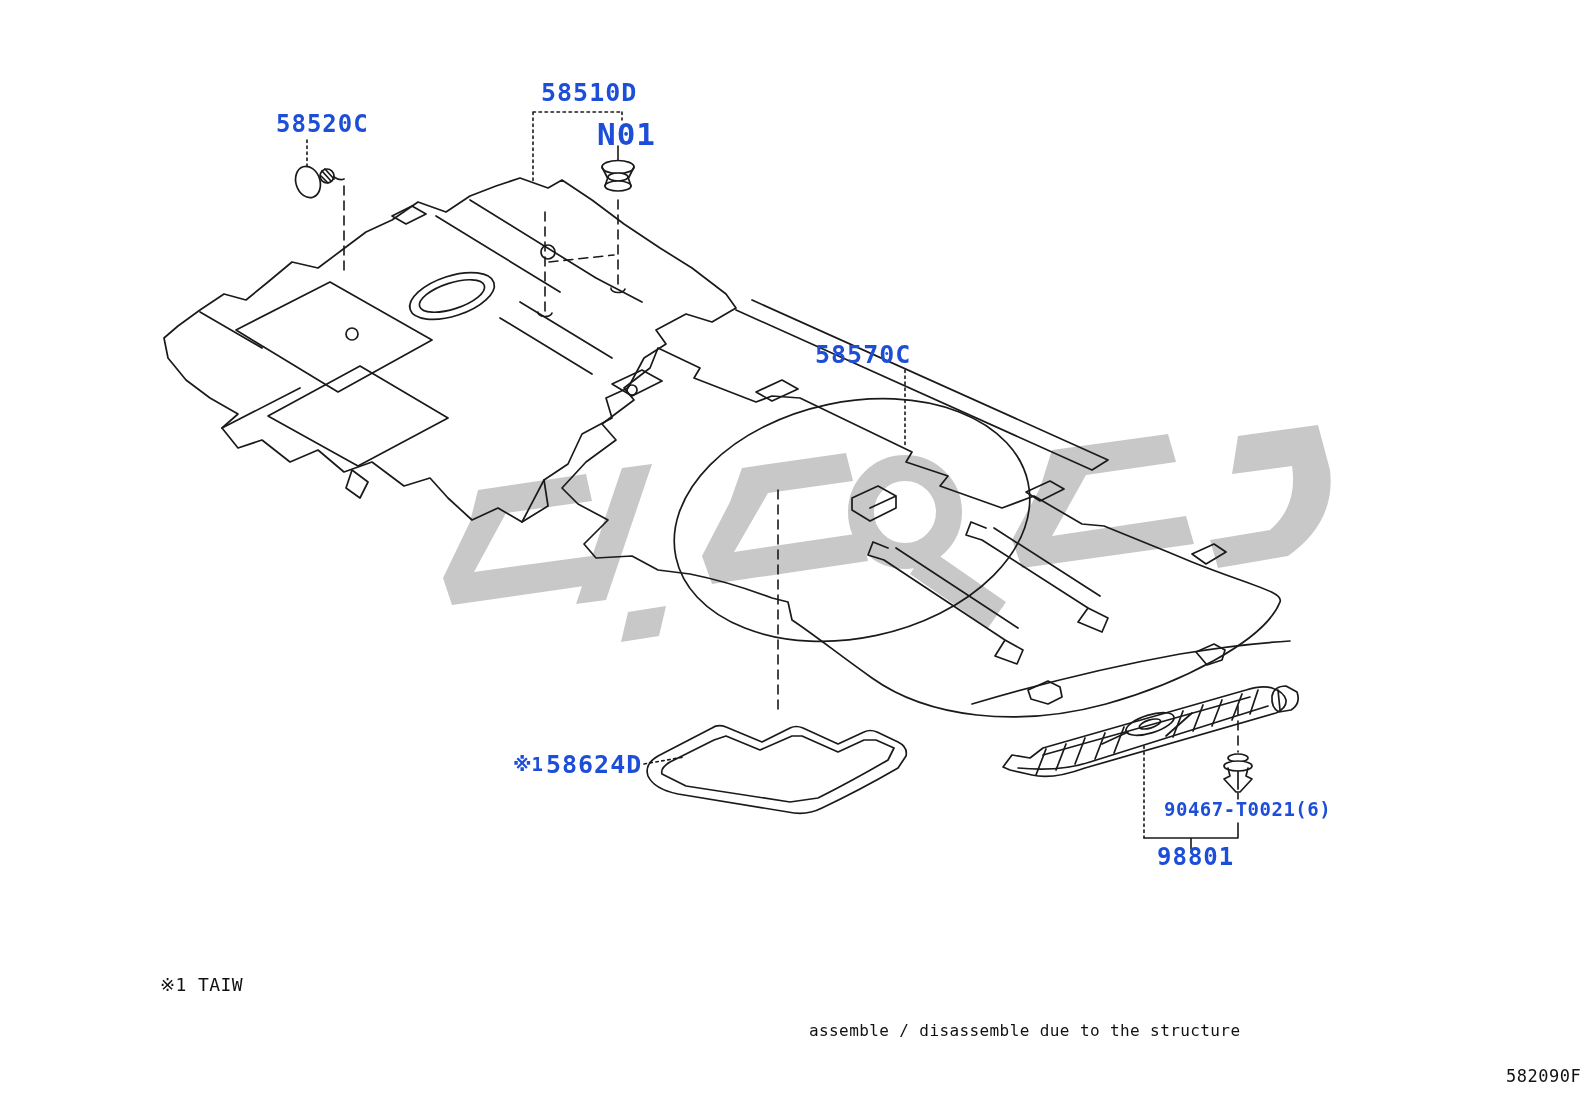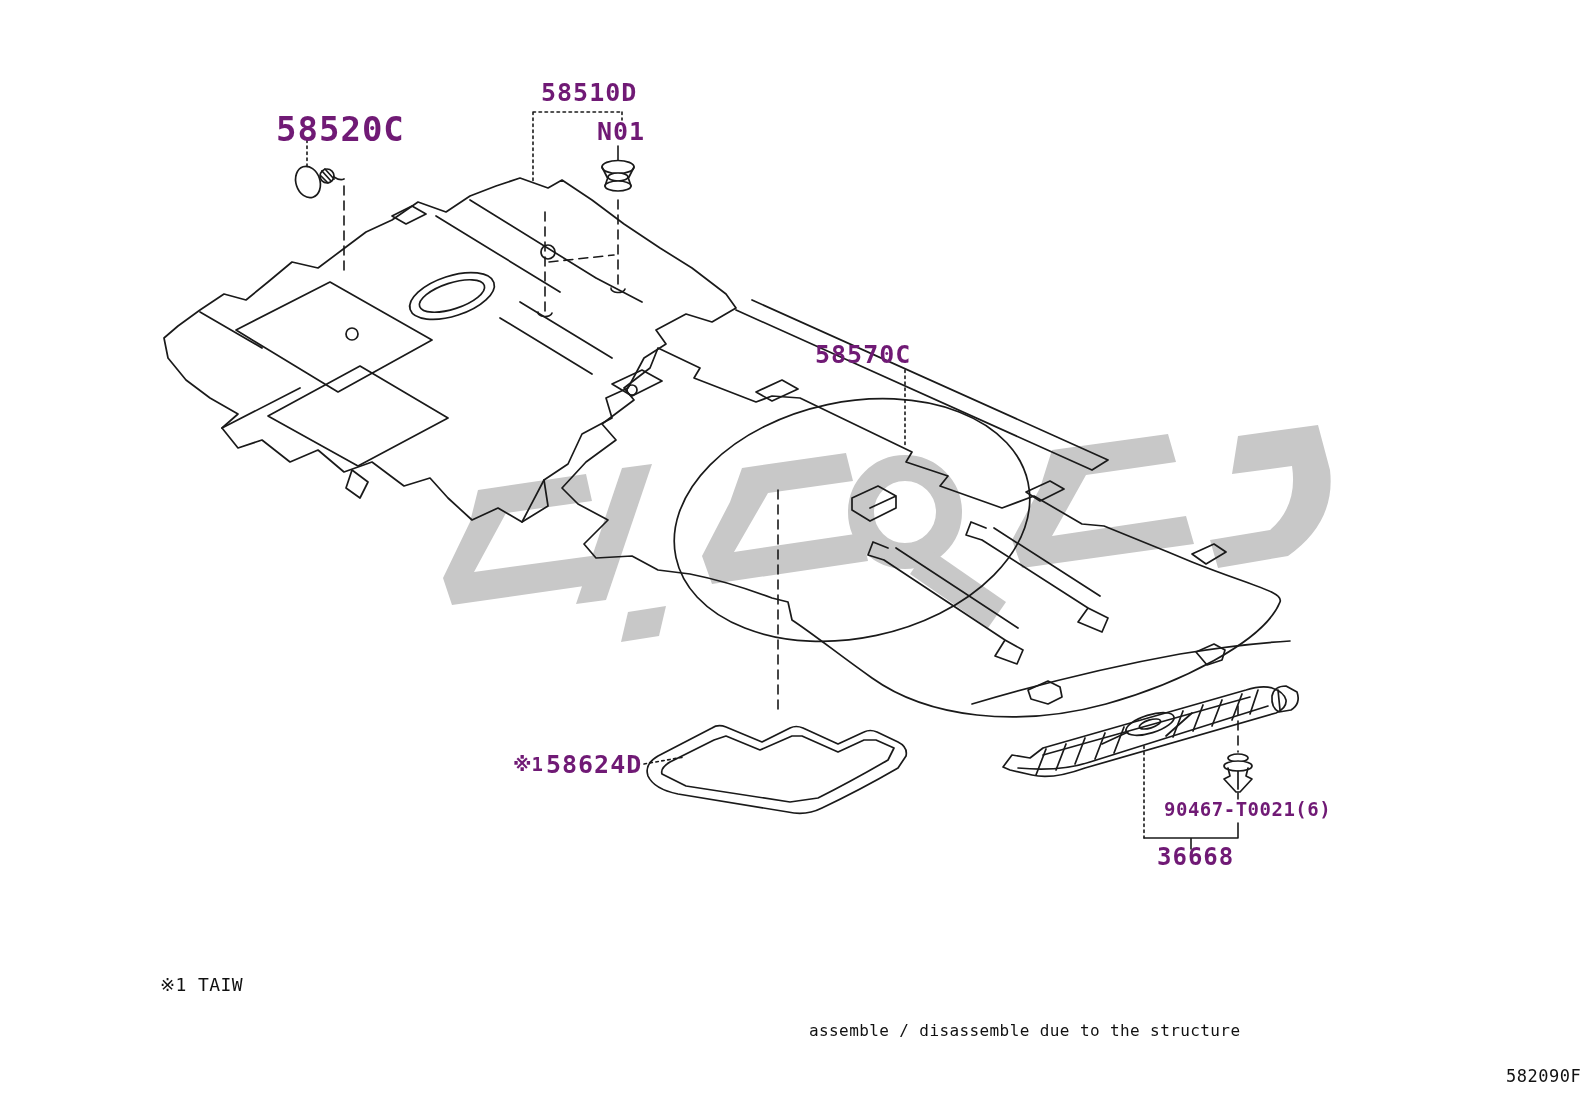--- a/index.html
+++ b/index.html
@@ -1,22 +1,22 @@
 <!DOCTYPE html>
 <html><head>
 <meta charset="utf-8">
 <style>
   html,body{margin:0;padding:0;background:#e8e8e8;}
   .stage{position:relative;width:1592px;height:1099px;background:#ffffff;overflow:hidden;
          font-family:"DejaVu Sans Mono","DejaVu Sans",monospace;}
   svg{position:absolute;left:0;top:0;}
-  .lbl{position:absolute;font-weight:bold;color:#701a75;white-space:nowrap;letter-spacing:1px;line-height:1;}
-  .lbl-58520c{left:276px;top:112px;font-size:34px;}
+  .lbl{position:absolute;font-weight:bold;color:#1d4ed8;white-space:nowrap;letter-spacing:1px;line-height:1;}
+  .lbl-58520c{left:276px;top:112px;font-size:24px;}
   .lbl-58510d{left:541px;top:80px;font-size:25px;}
-  .lbl-n01{left:597px;top:119px;font-size:25px;}
+  .lbl-n01{left:597px;top:119px;font-size:31px;}
   .lbl-58570c{left:815px;top:342px;font-size:25px;}
   .lbl-58624d{left:513px;top:752px;font-size:25px;display:flex;align-items:center;}
   .lbl-58624d .pref{font-size:19px;margin-right:3px;letter-spacing:0;}
   .lbl-90467{left:1164px;top:800px;font-size:19px;letter-spacing:0.5px;}
   .lbl-67935{left:1157px;top:845px;font-size:24px;}
   .note{position:absolute;font-weight:normal;color:#111;font-size:16px;letter-spacing:0.4px;white-space:nowrap;line-height:1;}
   .fn-taiw{left:160px;top:976px;font-size:18px;}
   .n01-l1{left:770px;top:968px;}
   .n01-l2{left:809px;top:1023px;}
   .fig-code{left:1506px;top:1068px;font-size:17px;letter-spacing:0.5px;text-align:right;}
@@ -116,19 +116,19 @@
 
   <div class="lbl lbl-58520c">58520C</div>
   <div class="lbl lbl-58510d">58510D</div>
   <div class="lbl lbl-n01">N01</div>
   <div class="lbl lbl-58570c">58570C</div>
   <div class="lbl lbl-58624d">
     <span class="pref">※1</span>
     <span>58624D</span>
   </div>
   <div class="lbl lbl-90467">90467-T0021(6)</div>
-  <div class="lbl lbl-67935">36668</div>
+  <div class="lbl lbl-67935">98801</div>
 
   <div class="note fn-taiw">※1 TAIW</div>
   <div class="note n01-l2">assemble / disassemble due to the structure</div>
   <div class="note fig-code">582090F</div>
 
 </div>
 
 </body></html>

